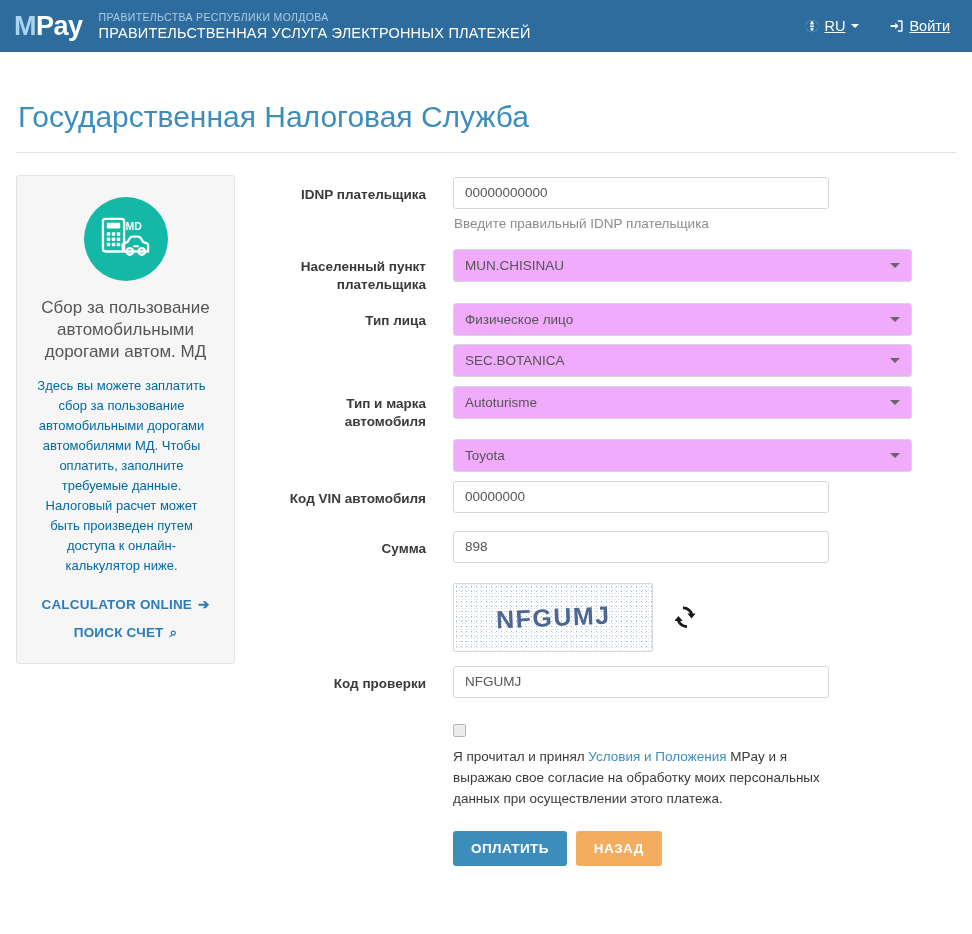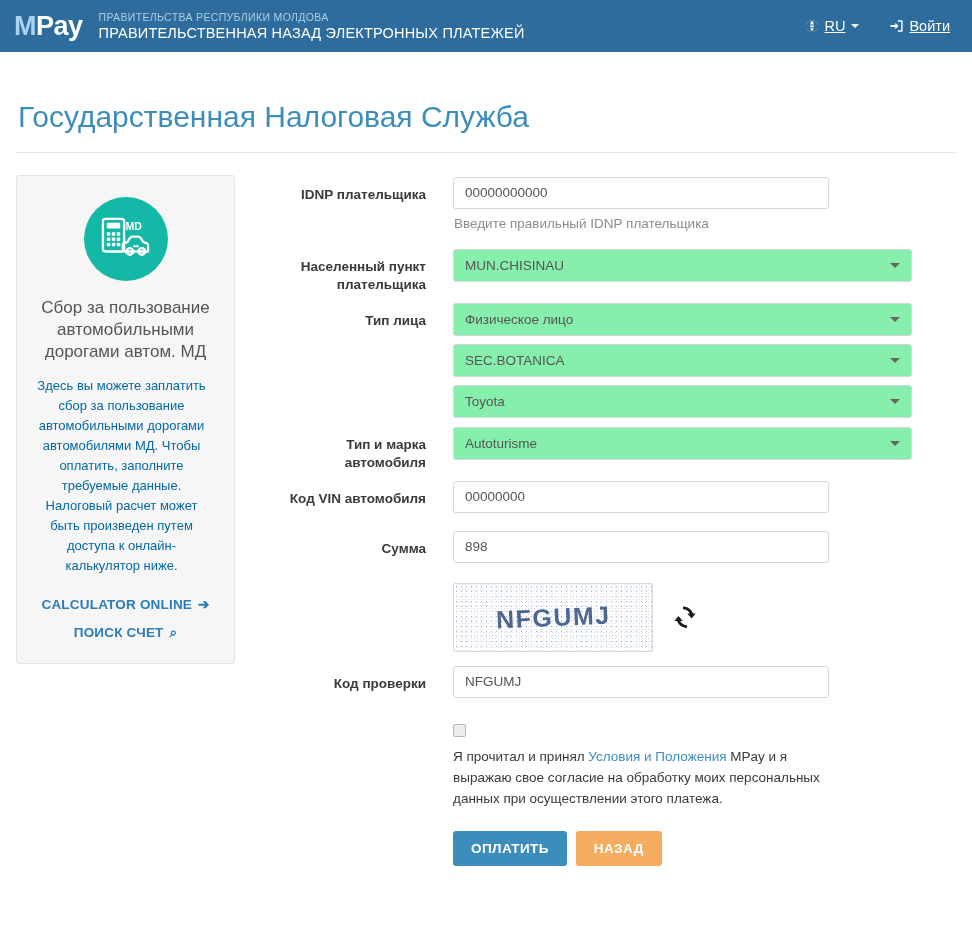--- a/index.html
+++ b/index.html
@@ -167,21 +167,21 @@
     padding: 0 11px;
     line-height: 30px;
     outline: none;
   }
   .sel {
     position: relative;
     width: 459px;
     height: 33px;
     border: 1px solid #d2d6de;
     border-radius: 3px;
-    background: #86efac;
+    background: #f0abfc;
     font-size: 13.5px;
     color: #555555;
     padding: 0 26px 0 11px;
     line-height: 31px;
     cursor: pointer;
     white-space: nowrap;
     overflow: hidden;
   }
   .sel::after {
     content: "";
@@ -291,21 +291,21 @@
 </style>
 </head>
 <body>
 
 <div class="header">
   <div class="logo">
     <span class="m">M</span><span class="pay">Pay</span>
   </div>
   <div class="brand-lines">
     <div class="brand-top">ПРАВИТЕЛЬСТВА РЕСПУБЛИКИ МОЛДОВА</div>
-    <div class="brand-bottom">ПРАВИТЕЛЬСТВЕННАЯ НАЗАД ЭЛЕКТРОННЫХ ПЛАТЕЖЕЙ</div>
+    <div class="brand-bottom">ПРАВИТЕЛЬСТВЕННАЯ УСЛУГА ЭЛЕКТРОННЫХ ПЛАТЕЖЕЙ</div>
   </div>
   <div class="header-right">
     <div class="hdr-link">
       <span>
         <svg width="14" height="14" viewBox="0 0 16 16">
             <circle cx="8" cy="8" r="7" fill="#ffffff"></circle>
             <path d="M8 1a7 7 0 000 14 7 7 0 000-14zm0 1.4c.9 0 2.1 1.9 2.1 5.6S8.9 13.6 8 13.6 5.9 11.7 5.9 8 7.1 2.4 8 2.4z" fill="#2d6c9c"></path>
             <path d="M1.3 6.3h13.4v1.2H1.3zm0 3h13.4v1.2H1.3z" fill="#2d6c9c"></path>
           </svg>
       </span>
@@ -384,31 +384,31 @@
       </div>
     </div>
 
     <div class="row sub-row">
       <div class="lbl"></div>
       <div class="ctl">
         <div class="sel">SEC.BOTANICA</div>
       </div>
     </div>
 
+    <div class="row">
+      <div class="lbl">Тип и марка автомобиля</div>
+      <div class="ctl">
+        <div class="sel">Autoturisme</div>
+      </div>
+    </div>
+
     <div class="row sub-row">
       <div class="lbl"></div>
       <div class="ctl">
         <div class="sel">Toyota</div>
-      </div>
-    </div>
-
-    <div class="row">
-      <div class="lbl">Тип и марка автомобиля</div>
-      <div class="ctl">
-        <div class="sel">Autoturisme</div>
       </div>
     </div>
 
     <div class="row">
       <div class="lbl">Код VIN автомобиля</div>
       <div class="ctl">
         <input class="inp" type="text" value="00000000" style="">
       </div>
     </div>
 

